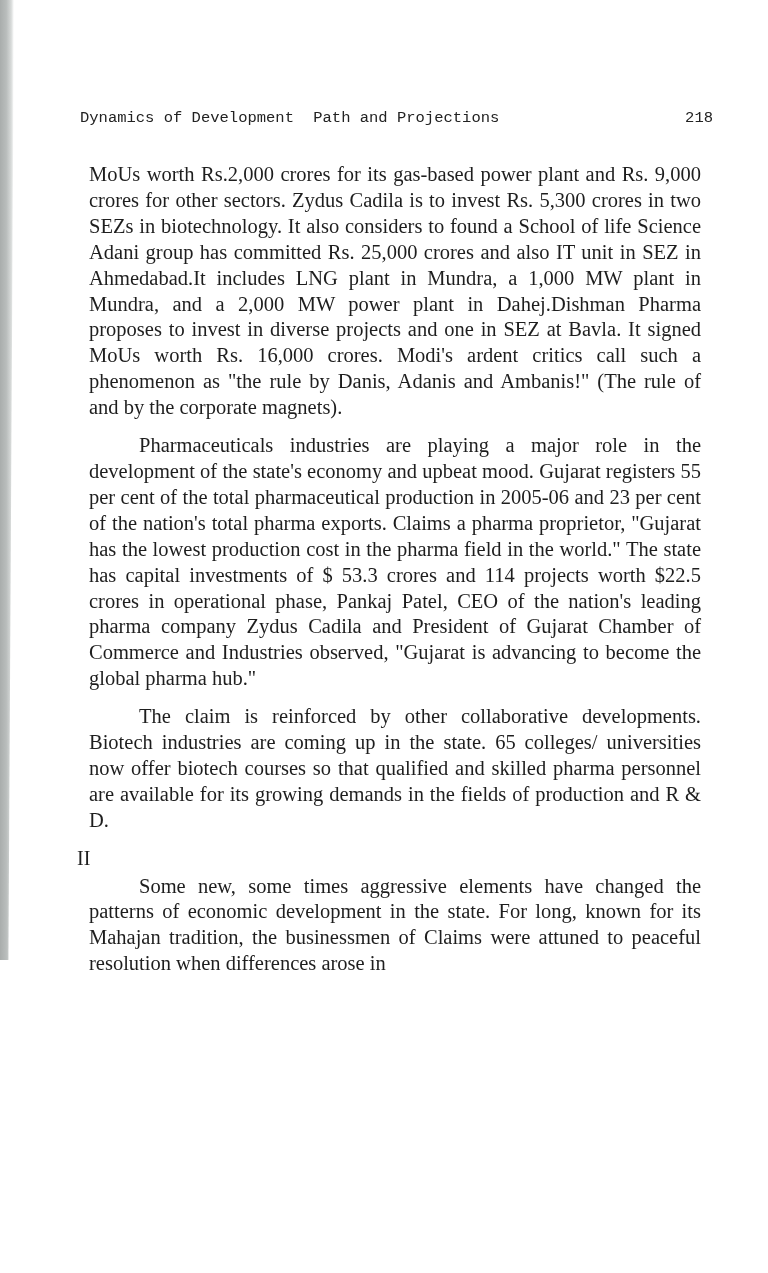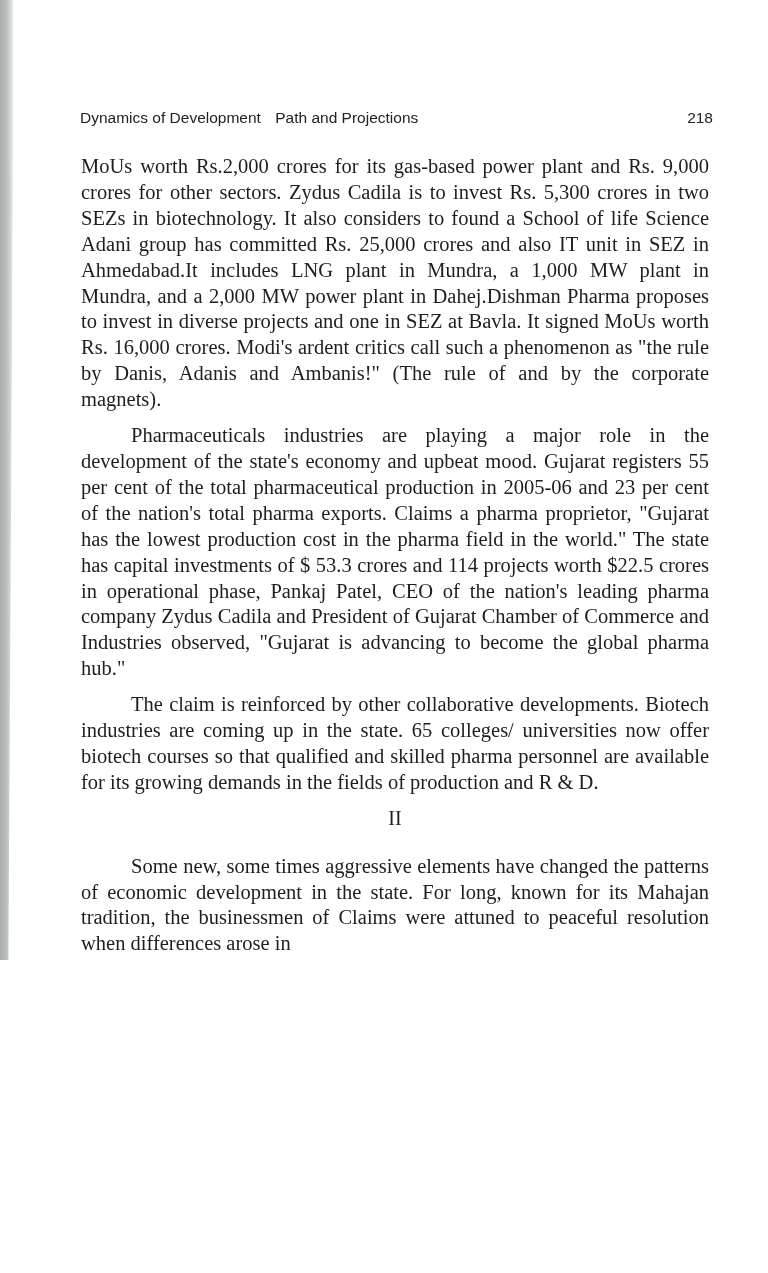--- a/index.html
+++ b/index.html
@@ -17,43 +17,43 @@
       width: 14px;
       height: 960px;
       background: linear-gradient(to right, #a9adac 0%, #b9bdbc 45%, #d8dbda 80%, #ffffff 100%);
       clip-path: polygon(0 0, 100% 0, 60% 100%, 0 100%);
     }
     .running-head {
       position: absolute;
       left: 80px;
       top: 109px;
       width: 633px;
-      font-family: Liberation Sans, sans-serif;
+      font-family: Liberation Mono, monospace;
       font-size: 15.5px;
       color: #222;
       display: flex;
       justify-content: space-between;
     }
     .running-head .title span { margin-right: 10px; }
     .body {
       position: absolute;
       left: 77px;
       top: 150px;
       width: 636px;
       font-family: "Liberation Serif", serif;
       font-size: 20.5px;
       line-height: 25.9px;
       text-align: justify;
       color: #1e1e1e;
     }
-    .body p { margin: 4px; }
+    .body p { margin: 12px; }
     .body p.indent { text-indent: 50px; margin-top: 10px; }
     .section-mark {
-      text-align: center;
-      margin: 10px 0 22px 0;
+      text-align: left;
+      margin: 10px 0 2px 0;
       font-size: 20px;
     }
   </style>
 </head>
 <body>
 
 <div class="gutter"></div>
 
 <div class="running-head">
   <div class="title">

